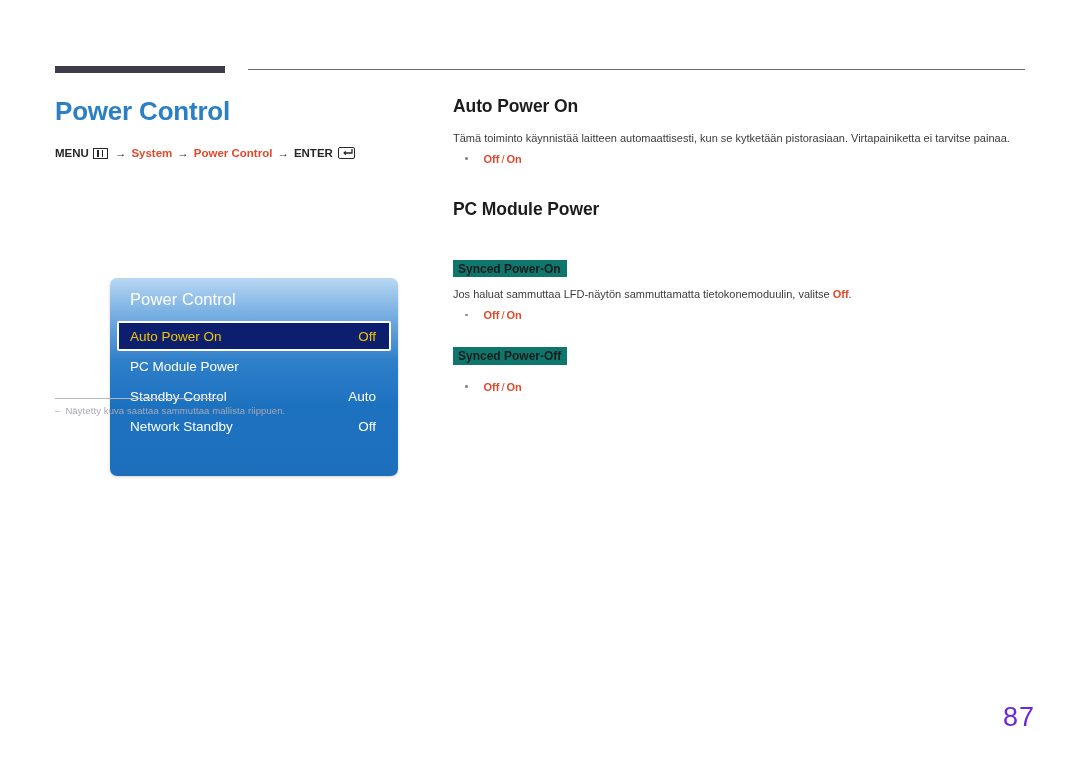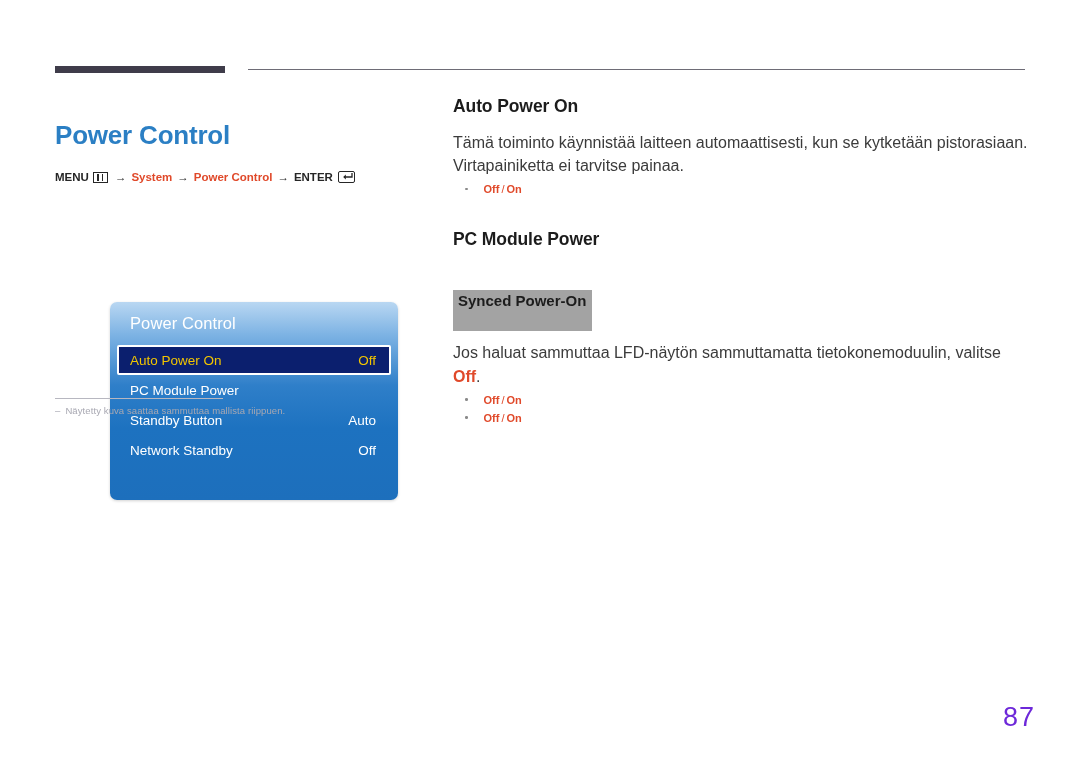--- a/index.html
+++ b/index.html
@@ -33,21 +33,20 @@
     height: 1px;
     background: #6e6c76;
   }
 
   
   .left-col {
     position: absolute;
     left: 55px;
     top: 96px;
     width: 360px;
-    margin-top: 24px;
   }
   .page-title {
     font-size: 26px;
     font-weight: bold;
     color: #2b7fc4;
     letter-spacing: -0.2px;
     margin: 0;
     line-height: 1.2;
   }
 
@@ -193,21 +192,21 @@
     font-size: 17.5px;
     font-weight: bold;
     color: #1c1c1c;
     margin: 0 0 14px 0;
     line-height: 1.2;
     letter-spacing: -0.1px;
   }
   .sec-h2.spaced { margin-top: 34px; }
 
   .body-text {
-    font-size: 16px;
+    font-size: 11px;
     color: #3b3b3b;
     line-height: 1.45;
     margin: 0;
   }
   .body-text .em { color: #e0492a; font-weight: bold; }
 
   .bullet-line {
     margin: 6px 0 0 0;
     font-size: 11px;
     color: #e0492a;
@@ -223,25 +222,25 @@
     margin: 0 16px 0 12px;
     flex: none;
     position: relative;
     top: -3px;
   }
   .bullet-line .opt { font-weight: bold; }
   .bullet-line .sep { font-weight: normal; padding: 0 2px; }
 
   .hl-head {
     display: inline-block;
-    background: #a3a3a3;
+    background: #0f766e;
     color: #1c1c1c;
-    font-size: 15px;
+    font-size: 12px;
     font-weight: bold;
-    padding: 2px 6px 21px 5px;
+    padding: 2px 6px 1px 5px;
     margin: 26px 0 10px 0;
     line-height: 1.2;
   }
 
   
   .page-num {
     position: absolute;
     right: 45px;
     bottom: 30px;
     font-size: 27px;
@@ -285,21 +284,21 @@
         <span class="osd-label">Auto Power On</span>
         <span class="osd-value">Off</span>
       </div>
 
       <div class="osd-row">
         <span class="osd-label">PC Module Power</span>
         <span class="osd-value"></span>
       </div>
 
       <div class="osd-row">
-        <span class="osd-label">Standby Button</span>
+        <span class="osd-label">Standby Control</span>
         <span class="osd-value">Auto</span>
       </div>
 
       <div class="osd-row">
         <span class="osd-label">Network Standby</span>
         <span class="osd-value">Off</span>
       </div>
 
 
     </div>
@@ -326,20 +325,21 @@
 
   <div><span class="hl-head">Synced Power-On</span></div>
   <p class="body-text"><span>Jos haluat sammuttaa LFD-näytön sammuttamatta tietokonemoduulin, valitse </span><span class="em">Off</span><span>.</span></p>
   <div class="bullet-line">
     <span class="dot"></span>
     <span class="opt">Off</span>
     <span class="sep">/</span>
     <span class="opt">On</span>
   </div>
 
+  <div><span class="hl-head">Synced Power-Off</span></div>
   <div class="bullet-line">
     <span class="dot"></span>
     <span class="opt">Off</span>
     <span class="sep">/</span>
     <span class="opt">On</span>
   </div>
 
 </div>
 
 <div class="page-num">87</div>

